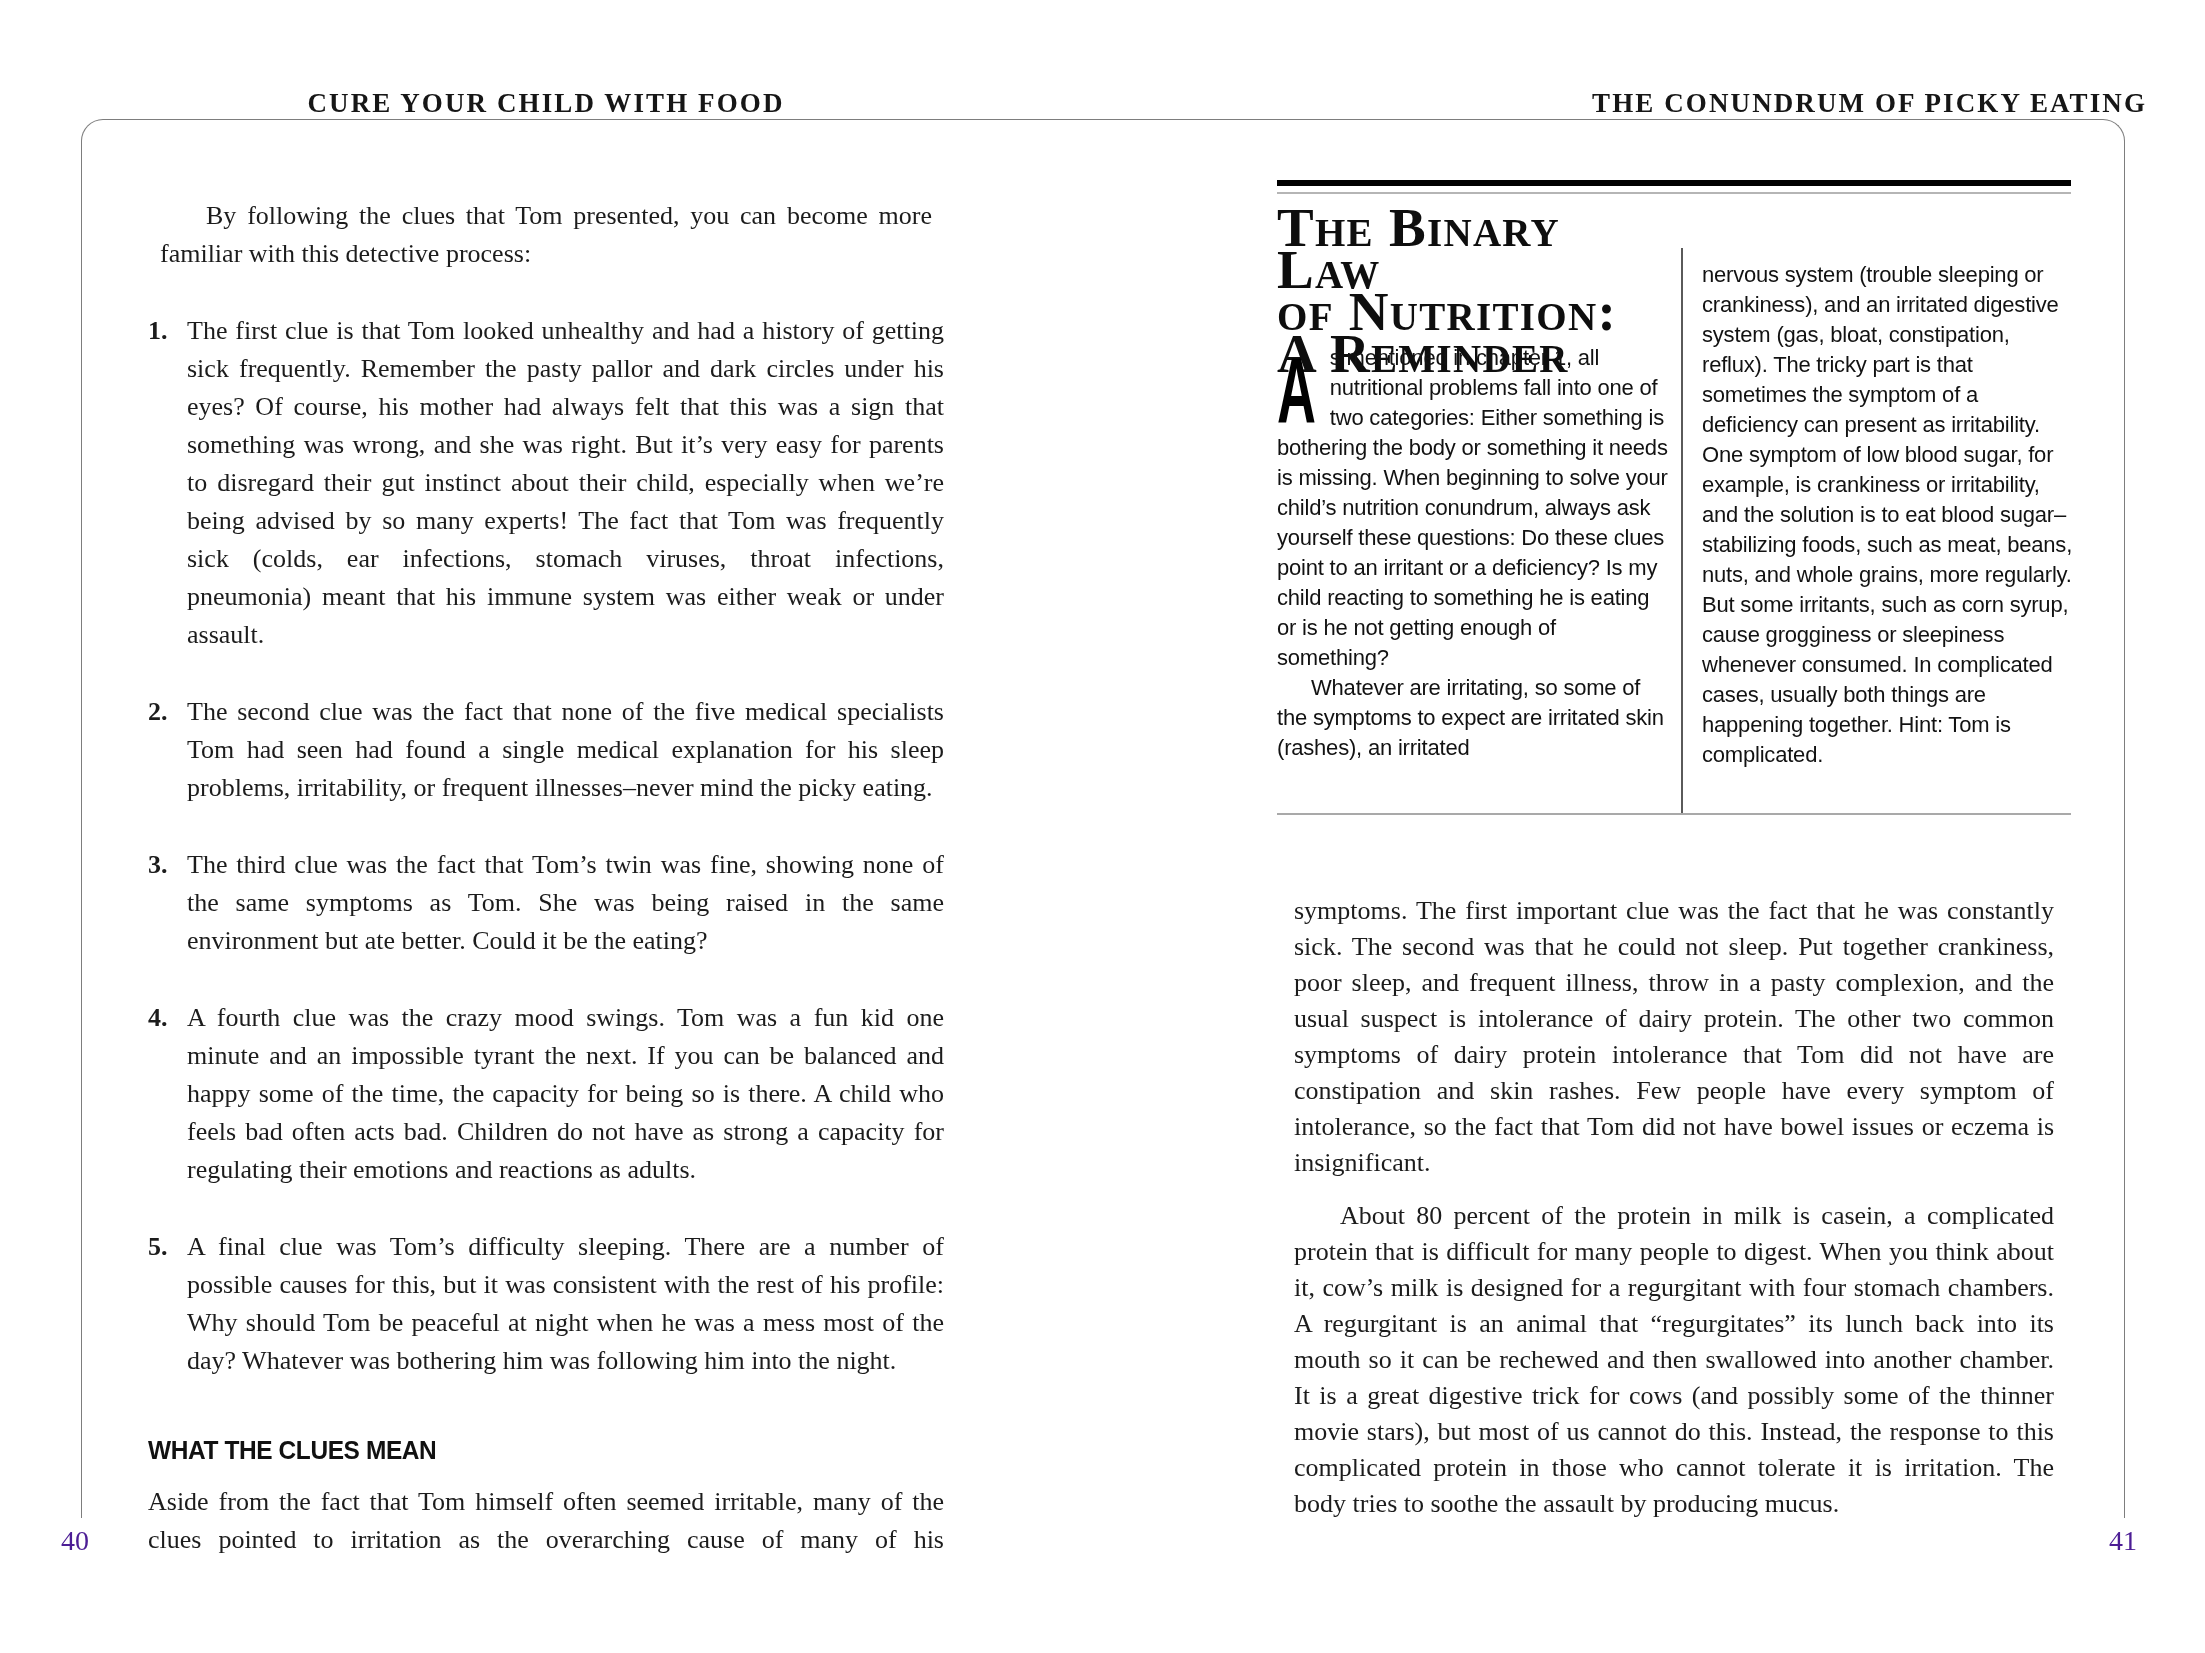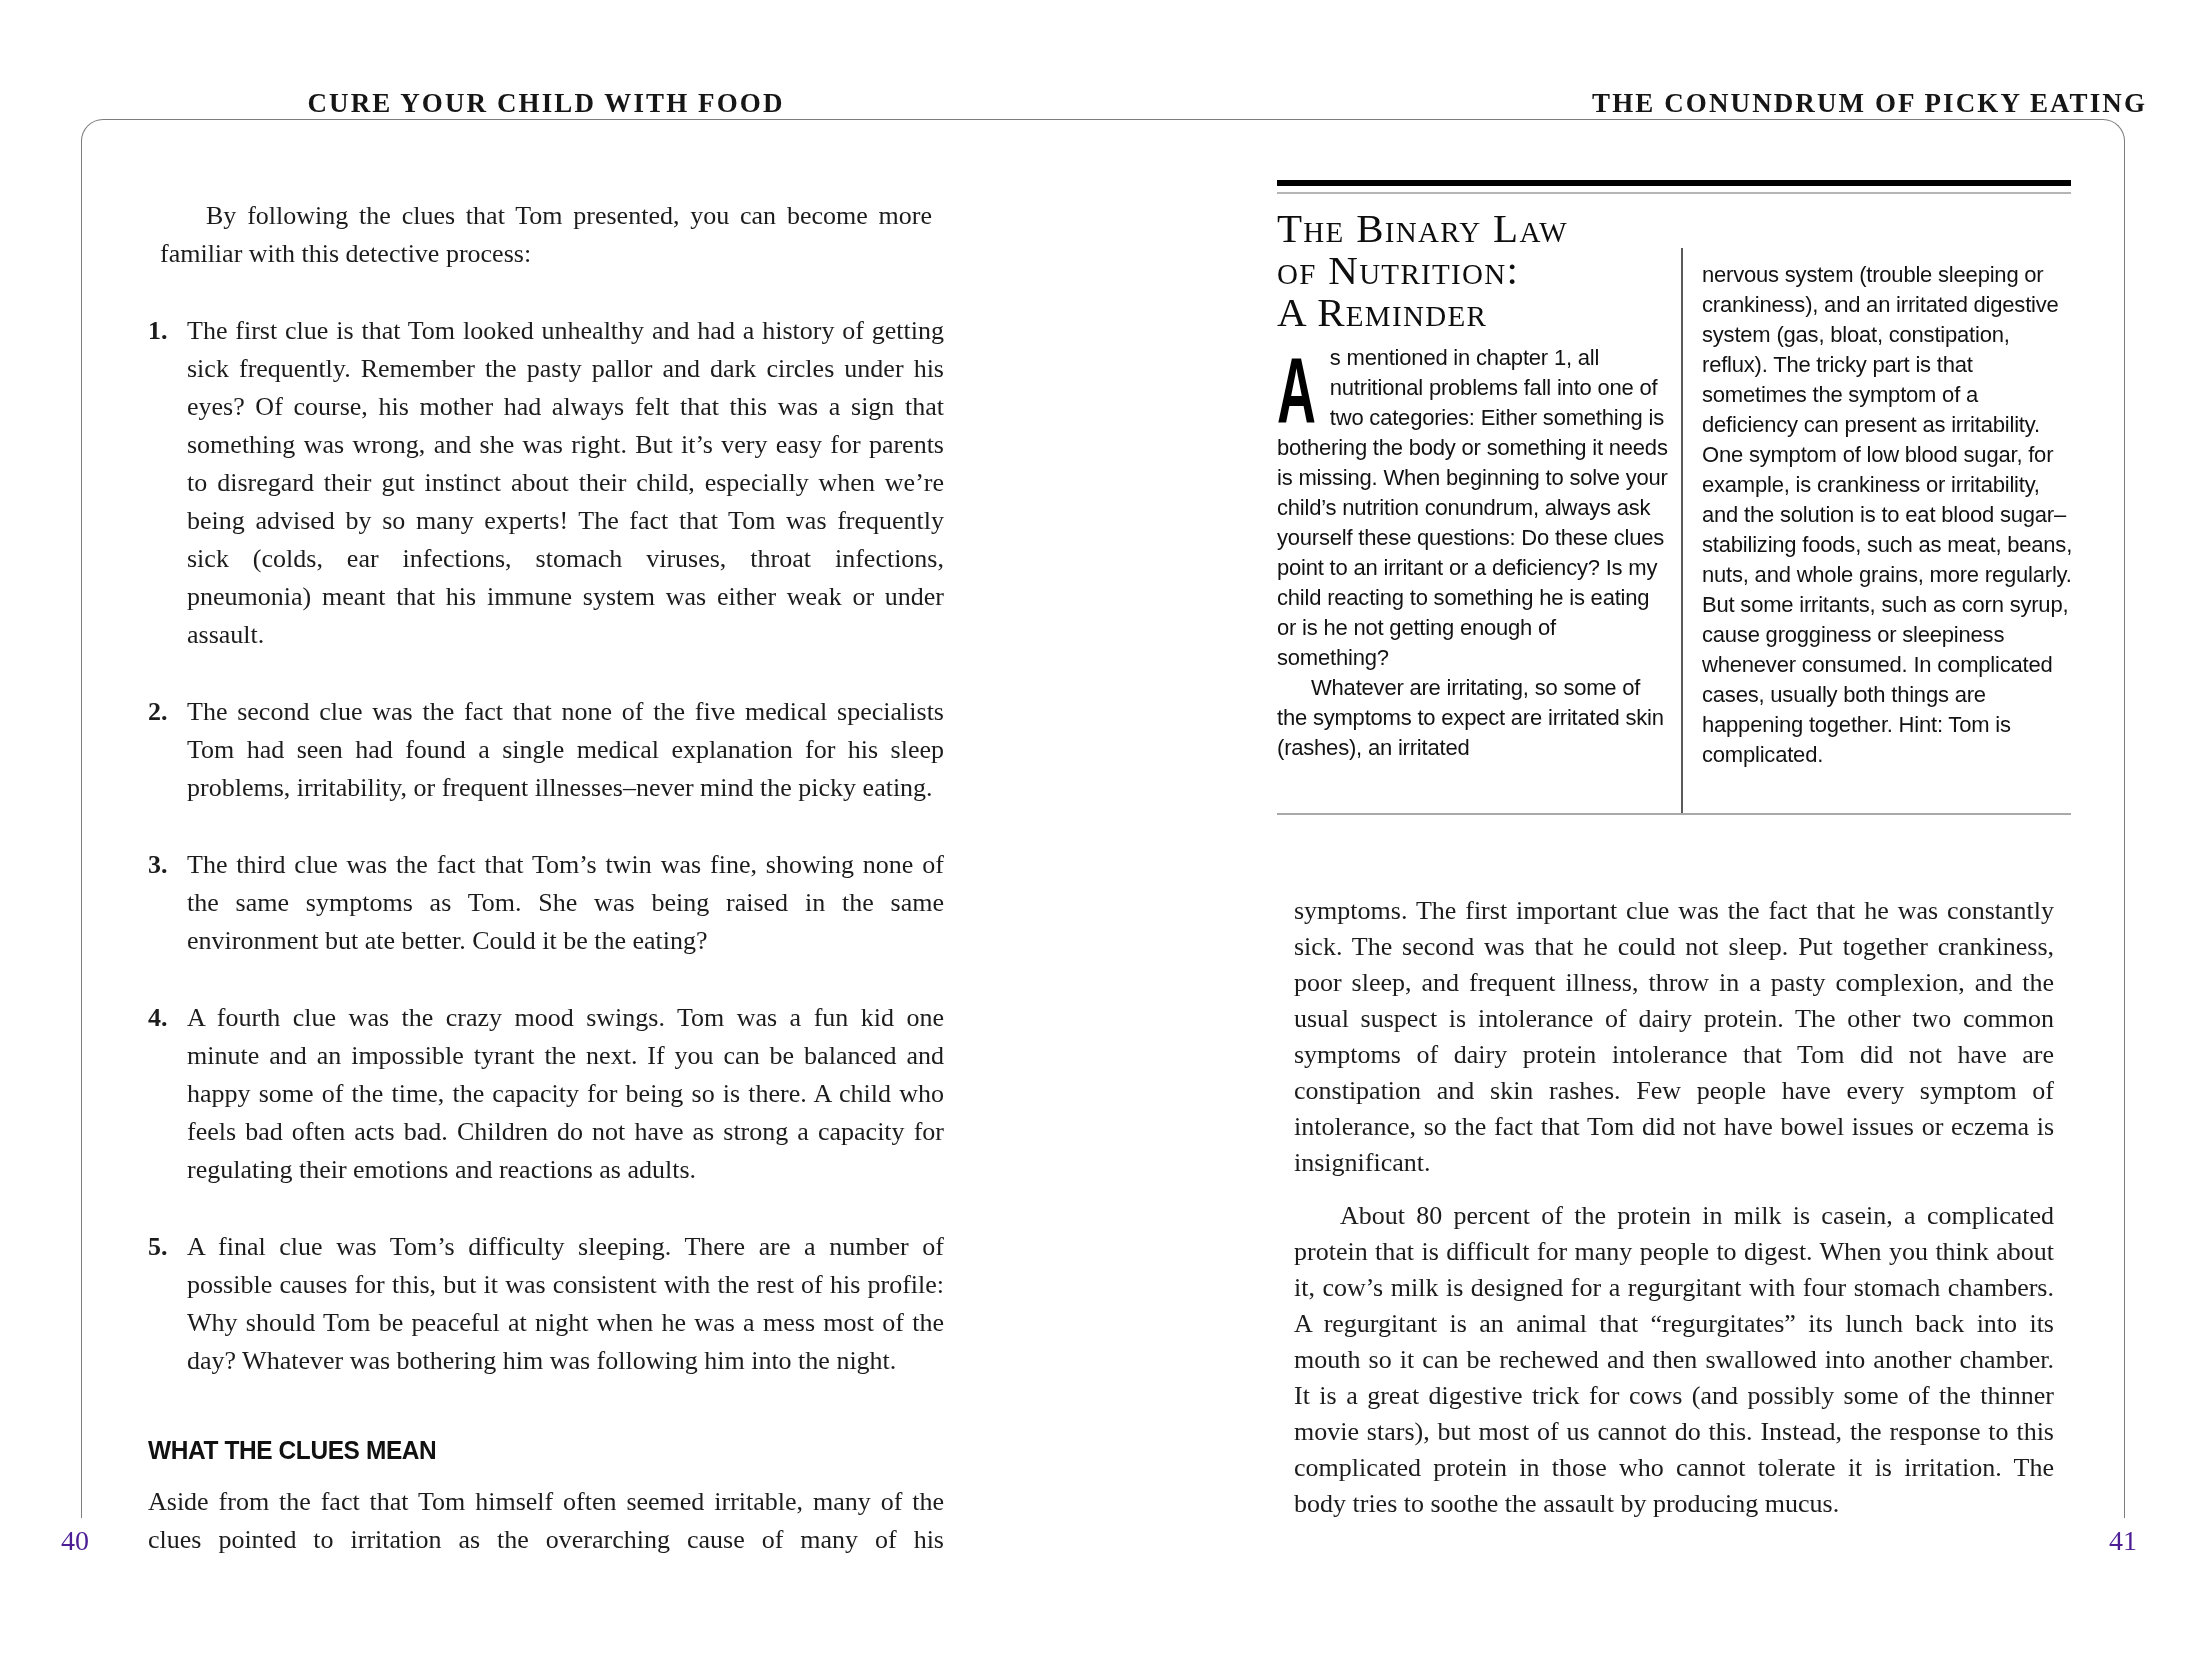--- a/index.html
+++ b/index.html
@@ -25,21 +25,21 @@
   .section-head{margin:51px 0 0 0;
        font-family:"Liberation Sans","DejaVu Sans",sans-serif;
        font-size:26px;font-weight:bold;letter-spacing:-0.4px;
        transform:scaleX(0.94);transform-origin:0 50%;color:#111;}
   .section-body{margin:13.6px 0 0 0;text-align:justify;text-align-last:justify;}
 
   
   .sb-rule-thick{position:absolute;left:1277px;top:180px;width:794px;height:6px;background:#000;}
   .sb-rule-thin{position:absolute;left:1277px;top:192px;width:794px;height:1.7px;background:#b5b5b5;}
   .sb-title{position:absolute;left:1277px;top:207px;width:399px;
-       font-variant:small-caps;font-weight:400;font-size:41px;line-height:42px;
+       font-variant:small-caps;font-weight:700;font-size:55px;line-height:42px;
        letter-spacing:1.3px;color:#0e0e0e;}
   .sb-col{position:absolute;font-family:"Liberation Sans","DejaVu Sans",sans-serif;
        font-size:22px;line-height:30px;letter-spacing:-0.2px;color:#121212;text-align:left;}
   .sb-col1{left:1277px;top:343px;width:392px;}
   .sb-col2{left:1702px;top:260px;width:377px;}
   .sb-col p{margin:0;}
   .sb-p2{text-indent:34px;}
   .dropcap{float:left;width:46px;margin:6.8px 6.8px 0 0;
        font-family:"Liberation Sans","DejaVu Sans",sans-serif;font-weight:700;
        font-size:93px;line-height:80px;color:#000;

